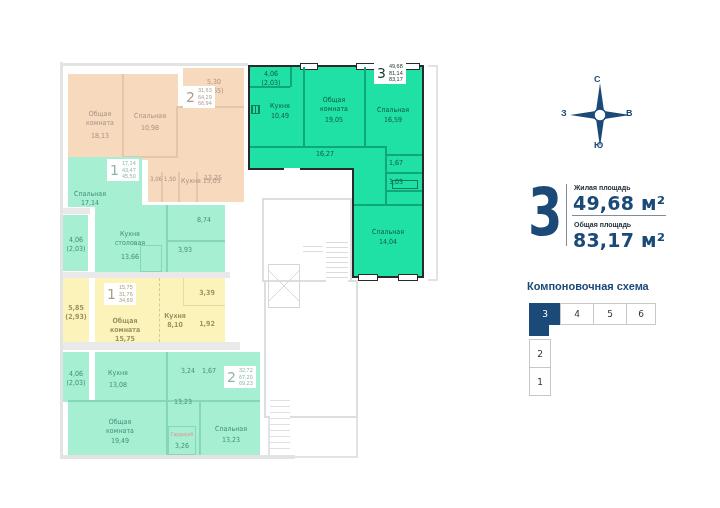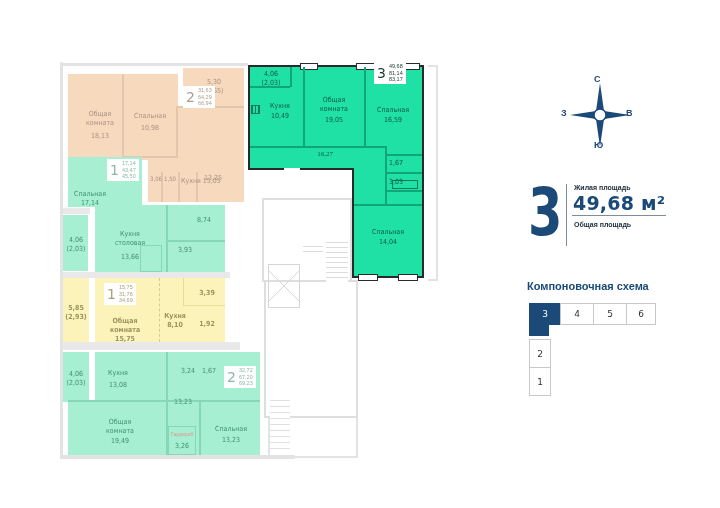--- a/index.html
+++ b/index.html
@@ -527,21 +527,21 @@
 
   <div class="lbl gs" style="left:252px;top:70px;width:38px;">4,06
 (2,03)</div>
   <div class="lbl gs" style="left:262px;top:102px;width:36px;">Кухня</div>
   <div class="lbl gs" style="left:262px;top:112px;width:36px;">10,49</div>
   <div class="lbl gs" style="left:312px;top:96px;width:44px;">Общая
 комната</div>
   <div class="lbl gs" style="left:312px;top:116px;width:44px;">19,05</div>
   <div class="lbl gs" style="left:366px;top:106px;width:54px;">Спальная</div>
   <div class="lbl gs" style="left:366px;top:116px;width:54px;">16,59</div>
-  <div class="lbl gs" style="left:300px;top:150px;width:50px;font-family:Liberation Serif, serif;">16,27</div>
+  <div class="lbl gs" style="left:300px;top:150px;width:50px;">16,27</div>
   <div class="lbl gs" style="left:386px;top:159px;width:20px;">1,67</div>
   <div class="lbl gs" style="left:386px;top:178px;width:20px;">3,03</div>
   <div class="lbl gs" style="left:358px;top:228px;width:60px;">Спальная</div>
   <div class="lbl gs" style="left:358px;top:238px;width:60px;">14,04</div>
 
   <div class="lbl g" style="left:70px;top:190px;width:40px;">Спальная</div>
   <div class="lbl g" style="left:70px;top:199px;width:40px;">17,14</div>
   <div class="lbl g" style="left:186px;top:216px;width:36px;">8,74</div>
   <div class="lbl g" style="left:100px;top:230px;width:60px;">Кухня
 столовая</div>
@@ -630,20 +630,21 @@
   <div class="cl" style="left:594px;top:140px;">Ю</div>
   <div class="cl" style="left:561px;top:108px;">З</div>
   <div class="cl" style="left:626px;top:108px;">В</div>
 
   <div class="bignum">3</div>
   <div class="vline"></div>
   <div class="hline"></div>
   <div class="ttl" style="left:574px;top:184px;">Жилая площадь</div>
   <div class="val" style="left:573px;top:192px;">49,68 м²</div>
   <div class="ttl" style="left:574px;top:221px;">Общая площадь</div>
+  <div class="val" style="left:573px;top:229px;">83,17 м²</div>
 
   <div class="schema-title">Компоновочная схема</div>
   <div class="sec active" style="left:529px;top:303px;width:30px;height:20px;">3</div>
   <div class="sec active" style="left:529px;top:322px;width:18px;height:12px;"></div>
   <div class="sec" style="left:560px;top:303px;width:32px;height:20px;">4</div>
   <div class="sec" style="left:593px;top:303px;width:32px;height:20px;">5</div>
   <div class="sec" style="left:626px;top:303px;width:28px;height:20px;">6</div>
   <div class="sec" style="left:529px;top:339px;width:20px;height:27px;">2</div>
   <div class="sec" style="left:529px;top:367px;width:20px;height:27px;">1</div>
 

